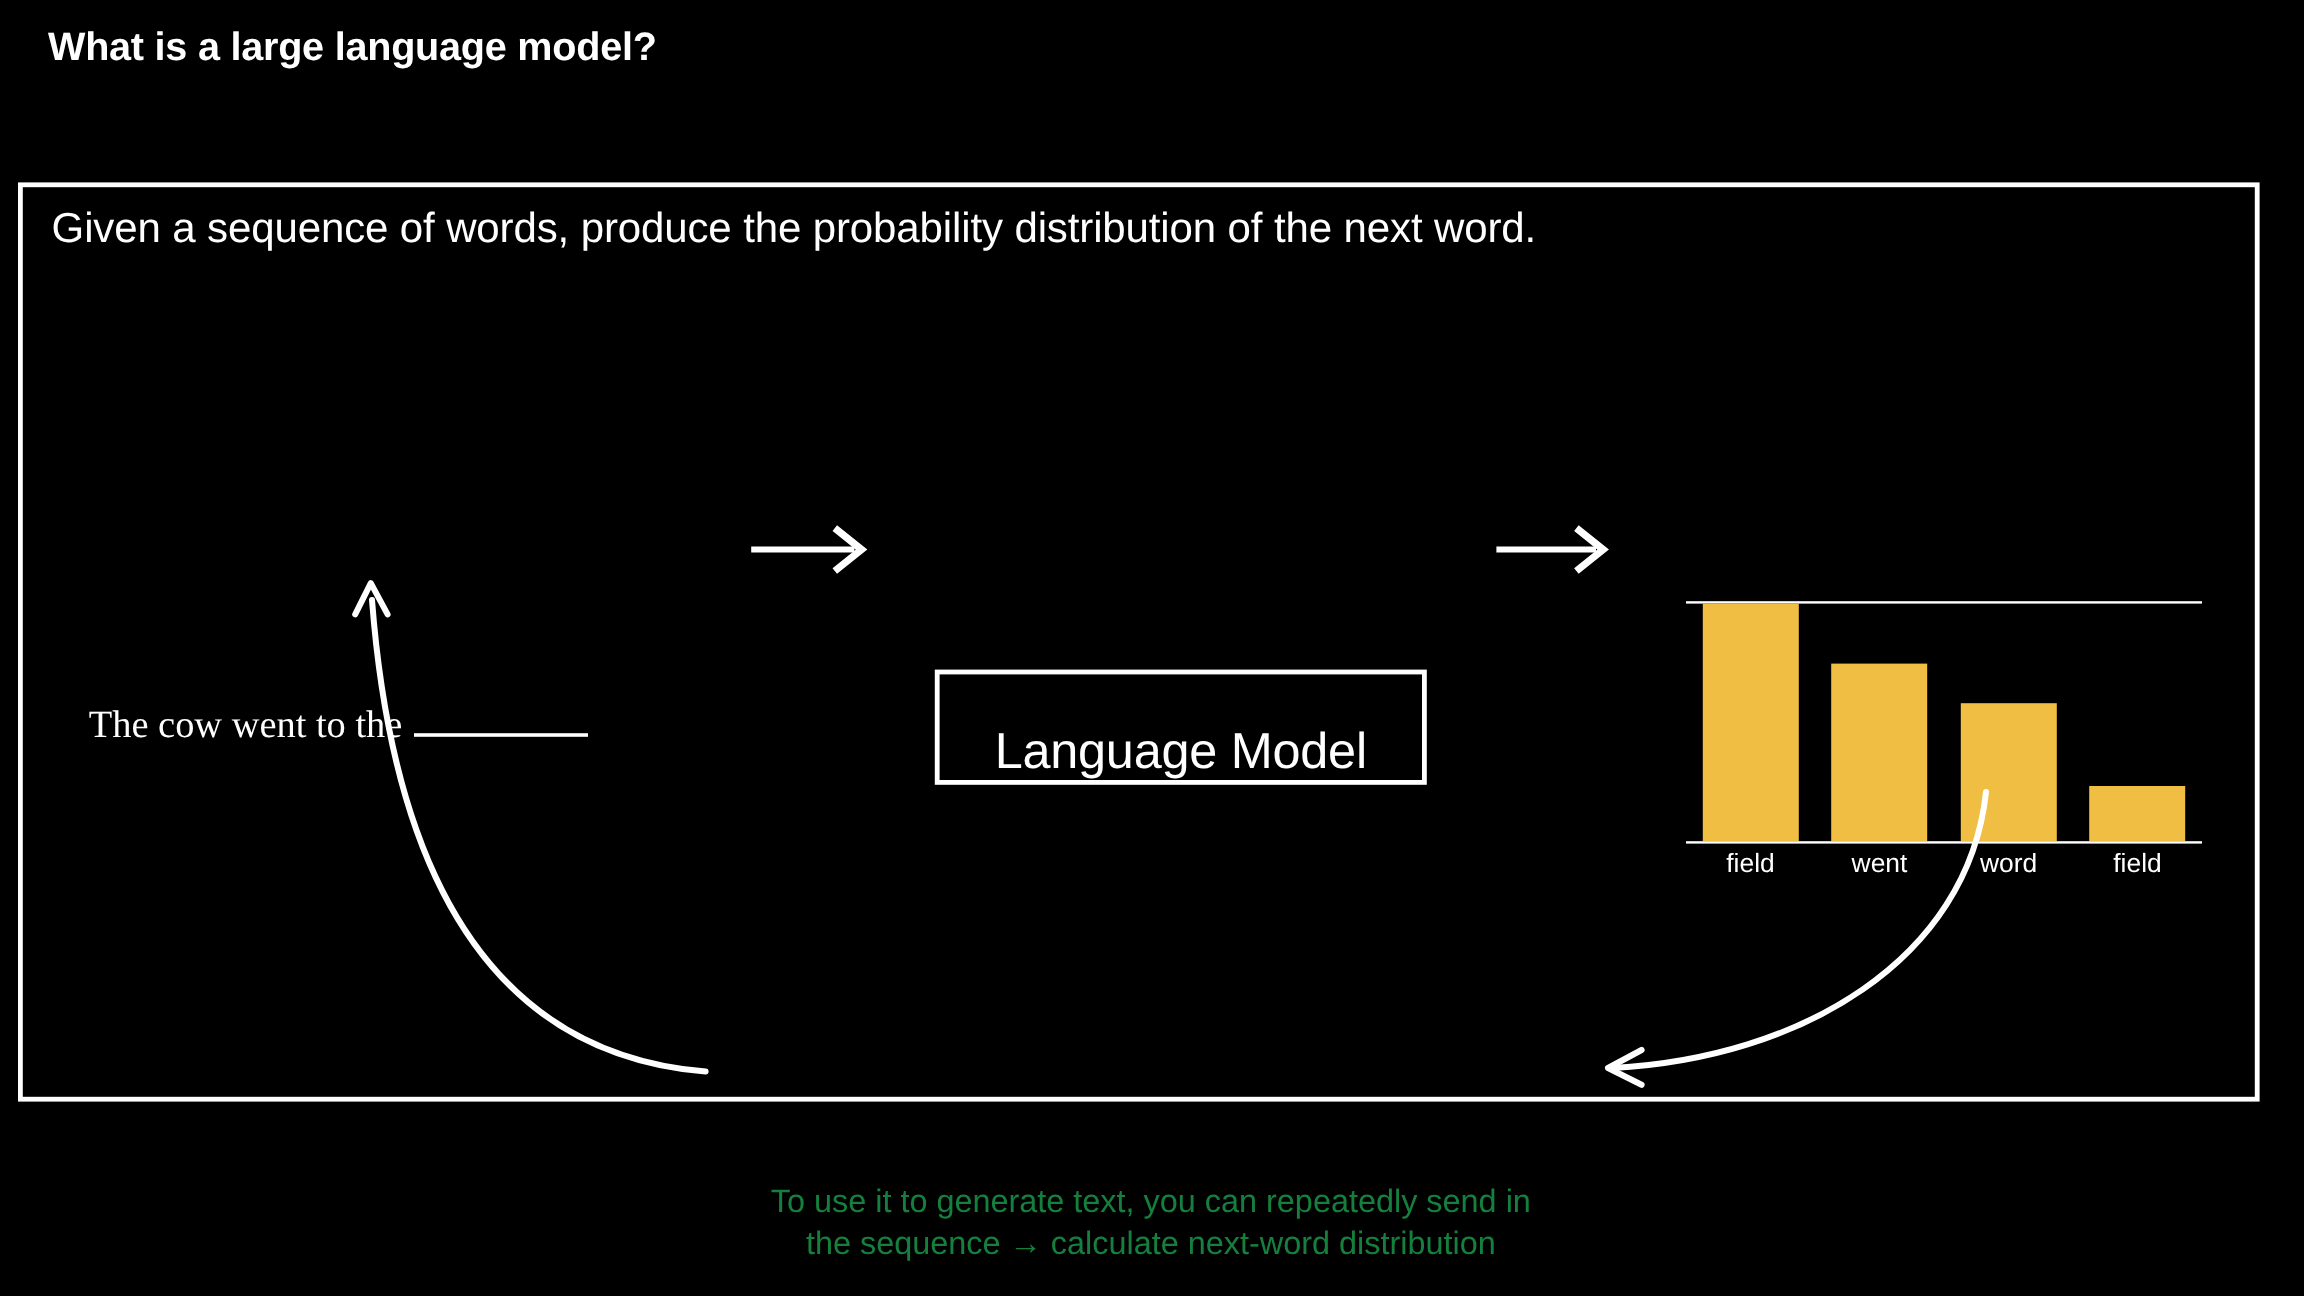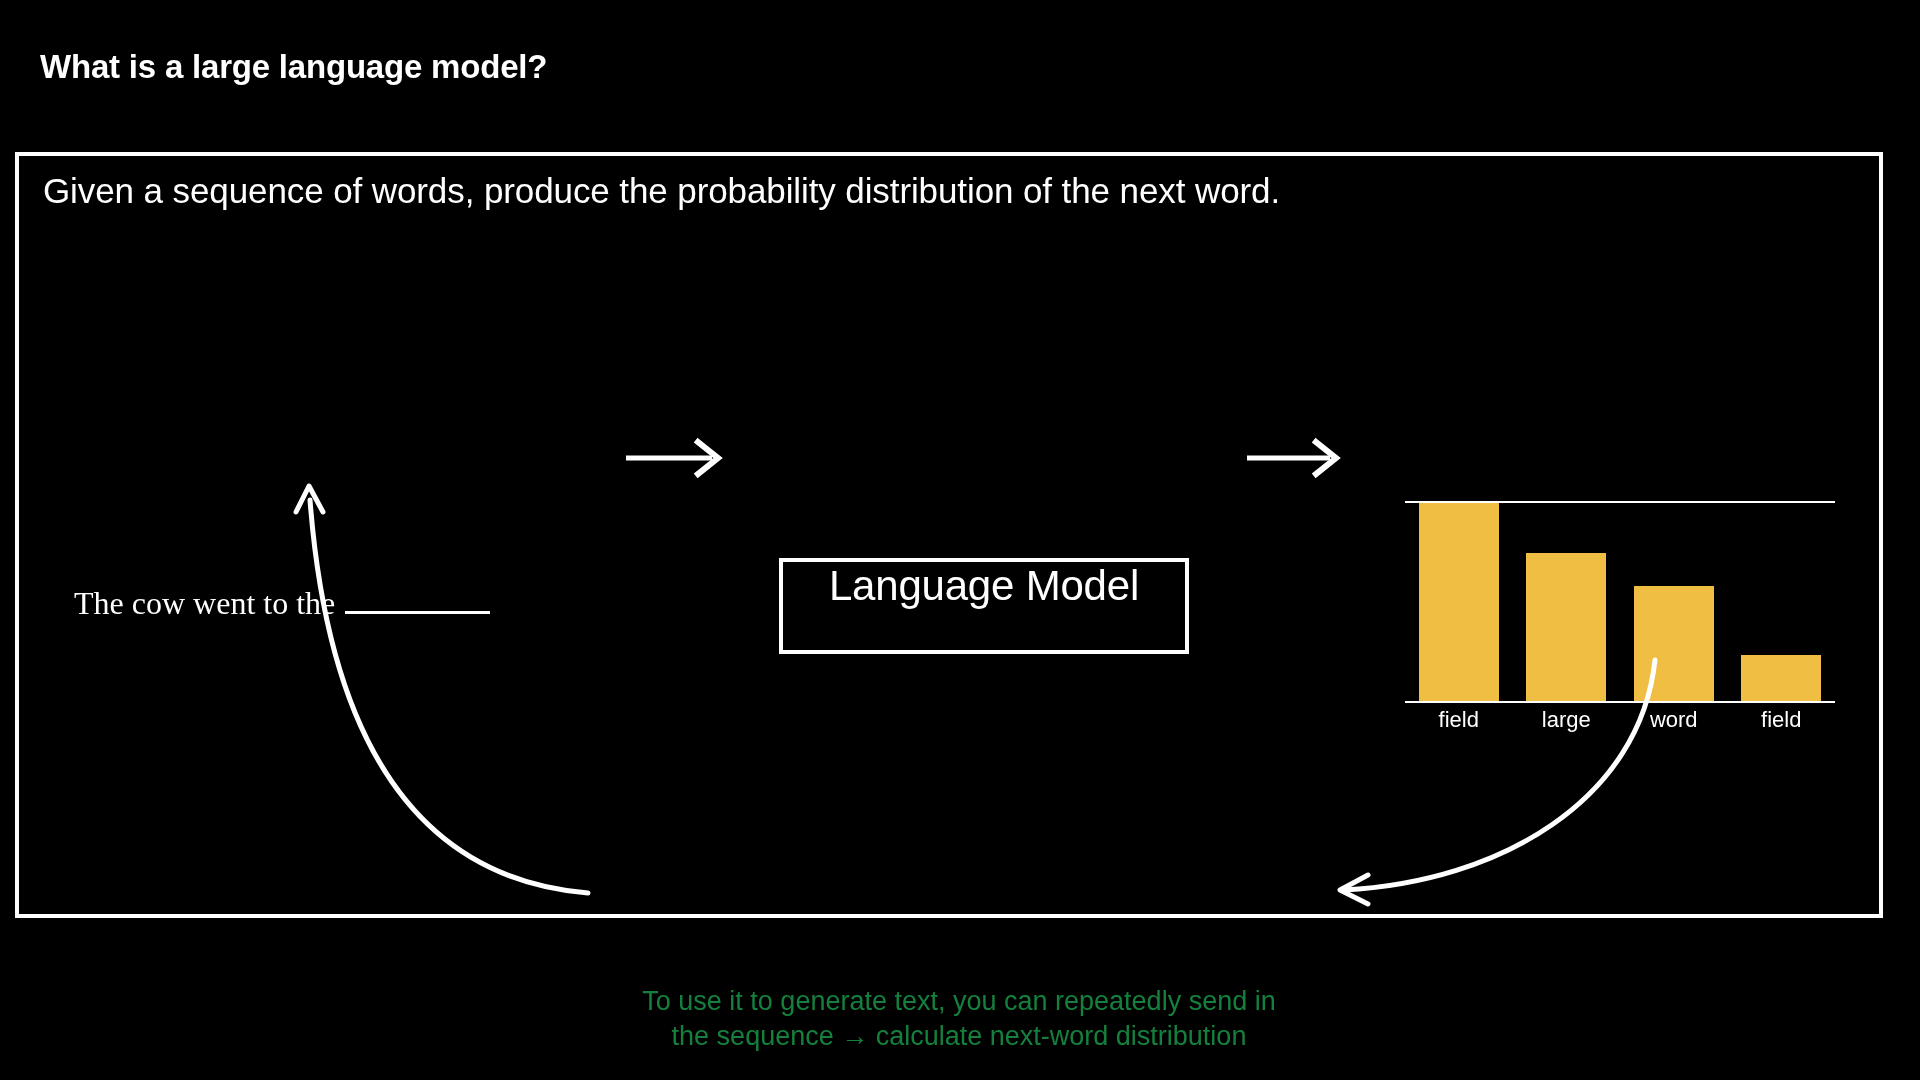--- a/index.html
+++ b/index.html
@@ -15,21 +15,21 @@
     overflow: hidden;
     font-family: "Liberation Sans", sans-serif;
     color: #ffffff;
     -webkit-font-smoothing: antialiased;
   }
 
   
   .slide-title {
     position: absolute;
     left: 40px;
-    top: 48px;
+    top: 20px;
     font-size: 33px;
     font-weight: 700;
     letter-spacing: -0.2px;
     color: #ffffff;
     white-space: nowrap;
   }
 
   
   .panel {
     position: absolute;
@@ -85,21 +85,21 @@
   
   .model-box {
     position: absolute;
     left: 760px;
     top: 402px;
     width: 410px;
     height: 96px;
     border: 4px solid #ffffff;
     box-sizing: border-box;
     display: flex;
-    align-items: flex-start;
+    align-items: flex-end;
     justify-content: center;
   }
   .model-box-label {
     font-size: 42px;
     color: #ffffff;
     white-space: nowrap;
     letter-spacing: -0.2px;
   }
 
   
@@ -224,21 +224,21 @@
         <div class="bar-col">
           <div class="bar" id="bar-2" style="height: 58%; background: rgb(239, 190, 66);"></div>
         </div>
         <div class="bar-col">
           <div class="bar" id="bar-3" style="height: 23%; background: rgb(239, 190, 66);"></div>
         </div>
       </div>
       <div class="chart-baseline"></div>
       <div class="chart-xlabels">
         <div class="xlabel">field</div>
-        <div class="xlabel">large</div>
+        <div class="xlabel">went</div>
         <div class="xlabel">word</div>
         <div class="xlabel">field</div>
       </div>
     </div>
 
 
     <div class="bottom-note">
       <div>To use it to generate text, you can repeatedly send in</div>
       <div>the sequence → calculate next-word distribution</div>
     </div>

